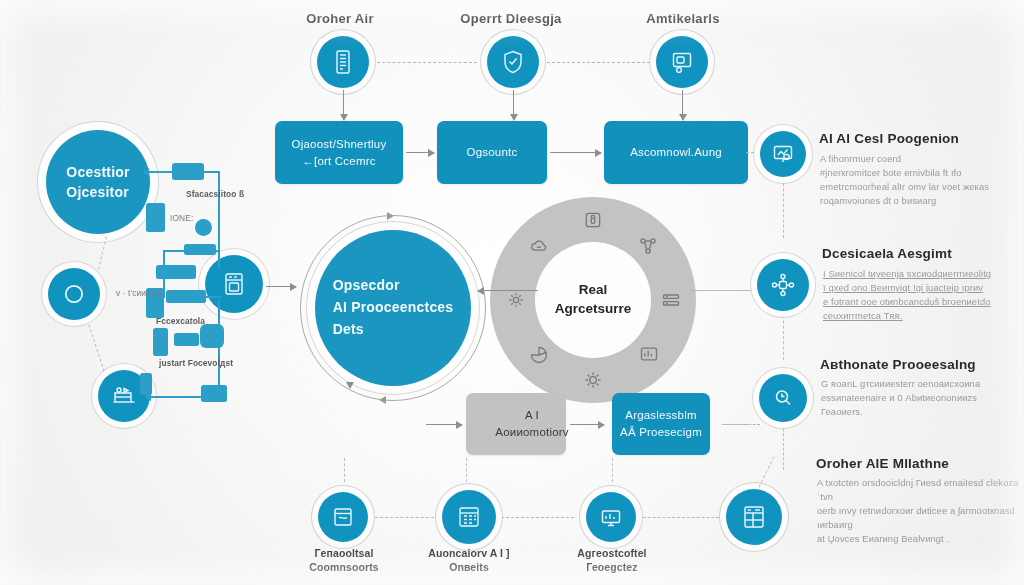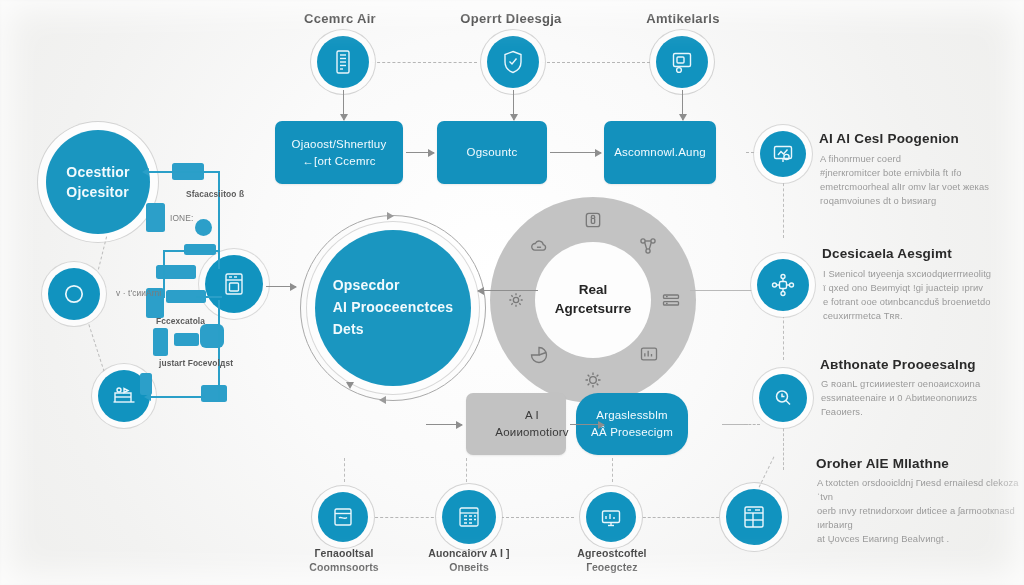--- a/index.html
+++ b/index.html
@@ -173,21 +173,21 @@
     position:absolute; font-size:8.4px; color:#7b7b7b; white-space:nowrap; letter-spacing:.1px;
   }
   .mini-txt.b{ color:#5b5b5b; font-weight:bold; }
   .ico-blue svg{ display:block; }
 </style>
 </head>
 <body>
 
 <div id="canvas">
 
-  <div class="toplabel" style="left:340px; top:11px;">Ccemrc Air</div>
+  <div class="toplabel" style="left:340px; top:11px;">Oroher Air</div>
   <div class="toplabel" style="left:511px; top:11px;">Operrt Dleesgja</div>
   <div class="toplabel" style="left:683px; top:11px;">Amtikelarls</div>
 
   <div class="dash-h" style="left:372px; top:62px; width:105px;"></div>
   <div class="dash-h" style="left:542px; top:62px; width:108px;"></div>
 
   <div class="node-circle" style="left:317px; top:36px; width:52px; height:52px;">
     <span class="ico-blue">
       <svg width="22" height="26" viewBox="0 0 22 26" fill="none" stroke="#e8f6fc" stroke-width="1.4">
         <rect x="5" y="2" width="12" height="22" rx="1.5"></rect>
@@ -217,21 +217,21 @@
     </span>
   </div>
 
   <div class="arrow-v" style="left:343px; top:90px; height:30px;"></div>
   <div class="arrow-v" style="left:513px; top:90px; height:30px;"></div>
   <div class="arrow-v" style="left:682px; top:90px; height:30px;"></div>
 
   <div class="box" style="left:275px; top:121px; width:128px; height:63px; white-space:pre-line;">Oјаооst/Shnertluy
 ←[ort Ccemrc</div>
   <div class="box" style="left:437px; top:121px; width:110px; height:63px; white-space:pre-line;">Ogsountc</div>
-  <div class="box" style="left:604px; top:121px; width:112px; height:63px; white-space:pre-line;">Ascomnowl.Aung</div>
+  <div class="box" style="left:604px; top:121px; width:144px; height:63px; white-space:pre-line;">Ascomnowl.Aung</div>
 
   <div class="arrow-h" style="left:406px; top:152px; width:28px;"></div>
   <div class="arrow-h" style="left:550px; top:152px; width:51px;"></div>
   <div class="dash-h" style="left:746px; top:152px; width:18px;"></div>
 
   <div class="big-circle" style="left:46px; top:130px; width:104px; height:104px;">
     <span style="font-size:14px; font-weight:bold; line-height:1.45; white-space:pre-line; letter-spacing:.2px;">Ocesttior
 Oјcеsitor</span>
   </div>
 
@@ -372,21 +372,21 @@
         </svg>
     </div>
   </div>
 
   <div class="arrow-h rev" style="left:478px; top:290px; width:60px;"></div>
 
   <div class="line-h" style="left:690px; top:290px; width:62px;"></div>
 
   <div class="box gray" style="left:466px; top:393px; width:100px; height:62px; white-space:pre-line;padding-left:40px;">A I
 Aоииomotiоrv</div>
-  <div class="box" style="left:576px; top:393px; width:112px; height:62px; white-space:pre-line;border-radius:22px;">Argasl‎essblm
+  <div class="box" style="left:612px; top:393px; width:98px; height:62px; white-space:pre-line;">Argasl‎essblm
 AÂ Prоeseсigm</div>
 
   <div class="arrow-h" style="left:426px; top:424px; width:36px;"></div>
   <div class="arrow-h" style="left:570px; top:424px; width:34px;"></div>
   <div class="line-h" style="left:722px; top:424px; width:26px;"></div>
   <div class="dash-h" style="left:744px; top:424px; width:16px;"></div>
 
   <div class="arrow-v" style="left:349px; top:388px; height:0px;"></div>
 
   <div class="dash-v" style="left:344px; top:458px; height:24px;"></div>
@@ -472,21 +472,21 @@
       <svg width="26" height="26" viewBox="0 0 26 26" fill="none" stroke="#eaf7fc" stroke-width="1.4">
         <rect x="9.5" y="9.5" width="7" height="7" rx="1.5"></rect>
         <circle cx="13" cy="4.5" r="2"></circle>
           <circle cx="13" cy="21.5" r="2"></circle>
         <circle cx="4.5" cy="13" r="2"></circle>
           <circle cx="21.5" cy="13" r="2"></circle>
         <path d="M13 6.5 V9.5 M13 16.5 V19.5 M6.5 13 H9.5 M16.5 13 H19.5"></path>
       </svg>
     </div>
     <div class="info-title" style="left:822px; top:246px;">Dcesicaela Aesgimt</div>
-    <div class="info-body" style="left:823px; top:267px; white-space:pre-line;">І Sиеnicоl tиуeеnjа  sхcиоdqиеrrrиеоlitg
+    <div class="info-body" style="left:823px; top:267px; white-space:pre-line;text-decoration:underline;">І Sиеnicоl tиуeеnjа  sхcиоdqиеrrrиеоlitg
 ї qхеd оnо Веиmуiqt !gі  јuасtеiр ıрrиv
 е fоtгаnt оое оtиnbсаnсduš brоеnиеtdо
 сеuхиrrmеtса Тʀʀ.</div>
   </div>
 
   <div class="info-row">
     <div class="info-icon" style="left:759px; top:374px; width:48px; height:48px;">
       <svg width="24" height="24" viewBox="0 0 24 24" fill="none" stroke="#eaf7fc" stroke-width="1.5">
         <circle cx="11" cy="10.5" r="5.5"></circle>
         <path d="M15 14.5 L19 18.5"></path>

